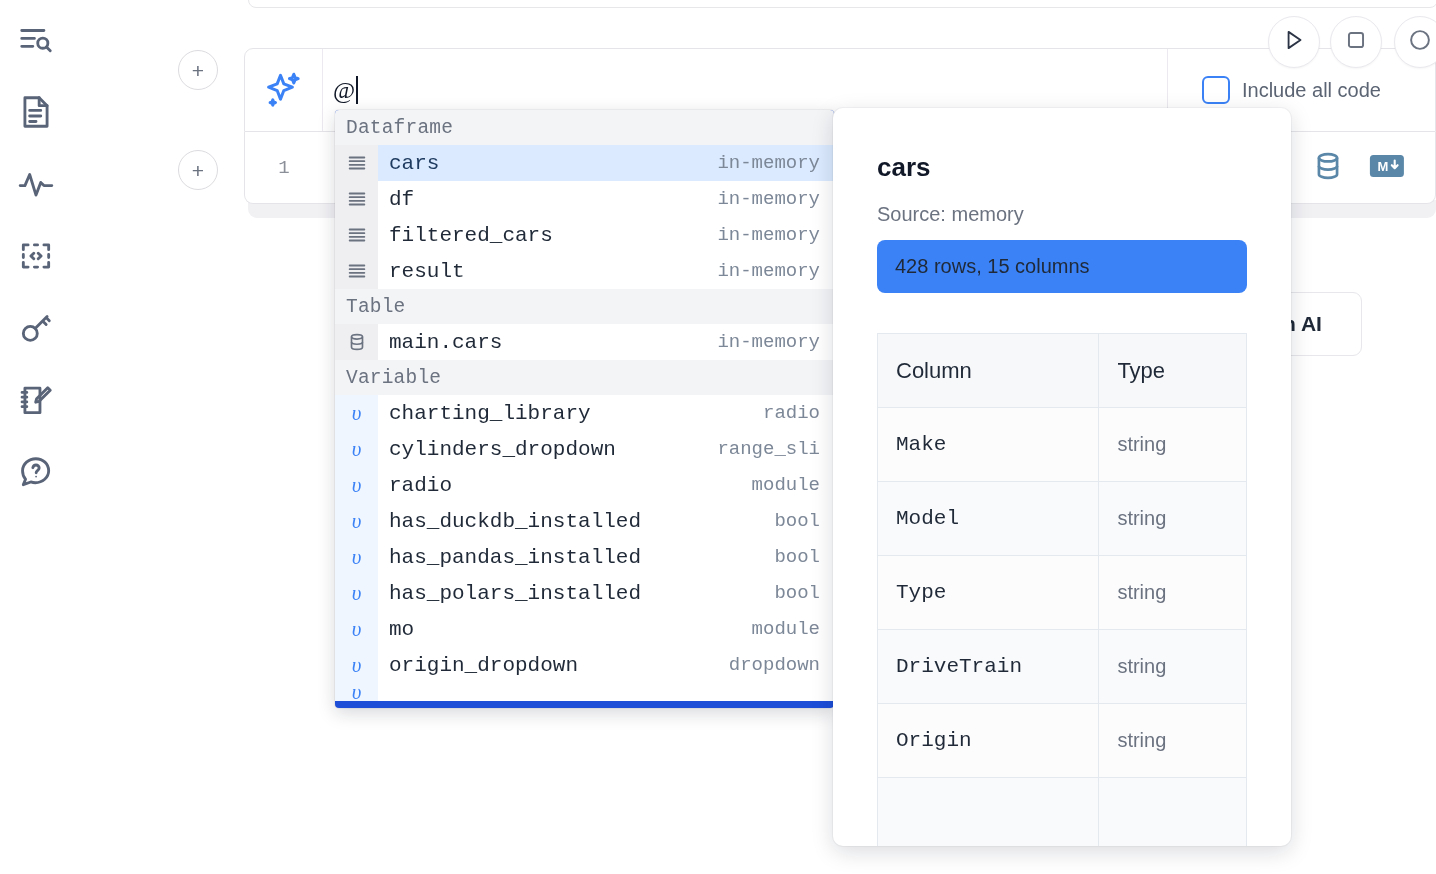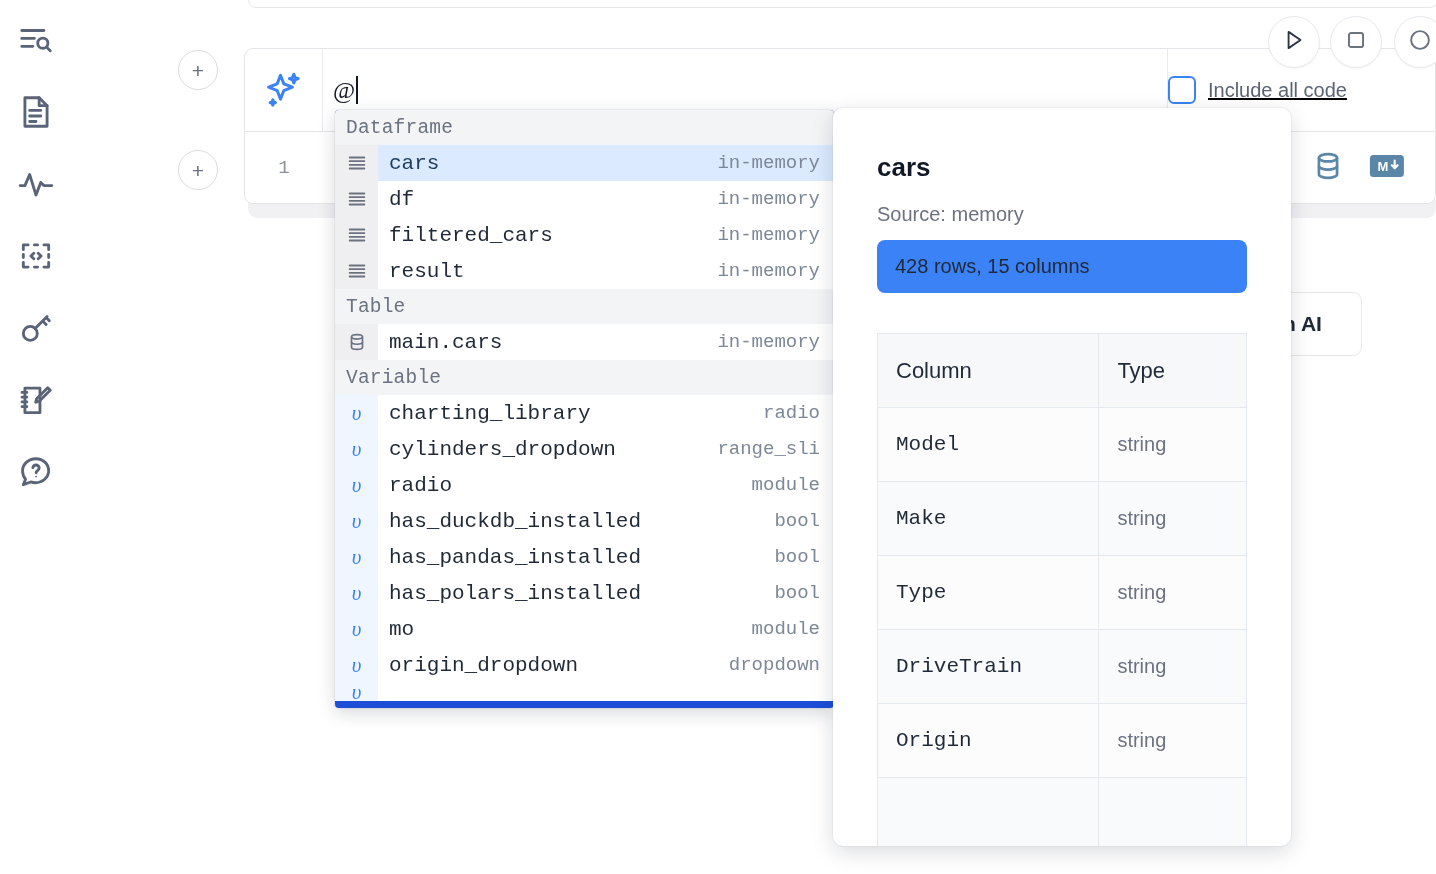--- a/index.html
+++ b/index.html
@@ -55,21 +55,21 @@
   .prompt-text {
     font-family: "Liberation Serif", serif; font-size: 24px; color: #111827;
     letter-spacing: 0; position: relative; white-space: pre;
   }
   .caret {
     display:inline-block; width: 2px; height: 28px; background:#111827;
     vertical-align: -6px; margin-left: 1px;
   }
   .prompt-right {
     width: 268px; height: 82px; border-left: 1px solid #eceaf0;
-    display:flex;  text-decoration: underline;
+    display:flex; padding-left: 34px;
   }
   .chk-row { display:flex; align-items:center; gap: 12px; }
   .chkbox {
     width: 28px; height: 28px; border: 2px solid #3b82f6; border-radius: 6px;
     background:#fff; cursor:pointer;
   }
   .chk-label { font-size: 20px; color: #5b6473; white-space: nowrap; }
 
   .run-ctrls { position: absolute; top: 16px; right: -8px; display:flex; gap: 10px; z-index: 8; }
   .round-btn {
@@ -439,25 +439,25 @@
           <col>
         </colgroup>
       <thead>
           <tr id="pv-head">
             <th>Column</th>
             <th>Type</th>
           </tr>
         </thead>
       <tbody id="pv-body">
           <tr>
+            <td class="col-name">Make</td>
+            <td class="col-type">string</td>
+          </tr>
+          <tr>
             <td class="col-name">Model</td>
-            <td class="col-type">string</td>
-          </tr>
-          <tr>
-            <td class="col-name">Make</td>
             <td class="col-type">string</td>
           </tr>
           <tr>
             <td class="col-name">Type</td>
             <td class="col-type">string</td>
           </tr>
           <tr>
             <td class="col-name">DriveTrain</td>
             <td class="col-type">string</td>
           </tr>

